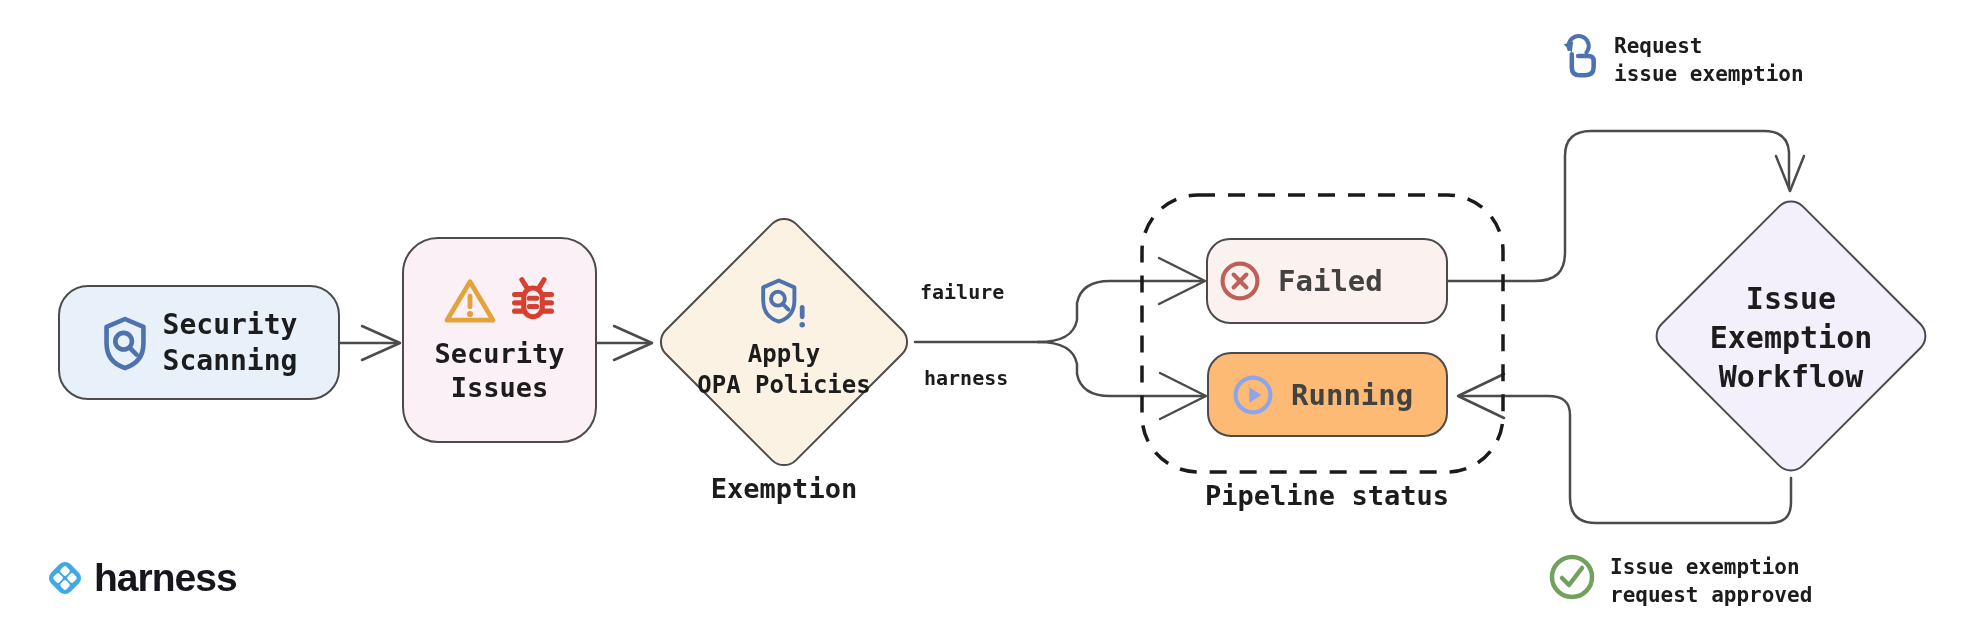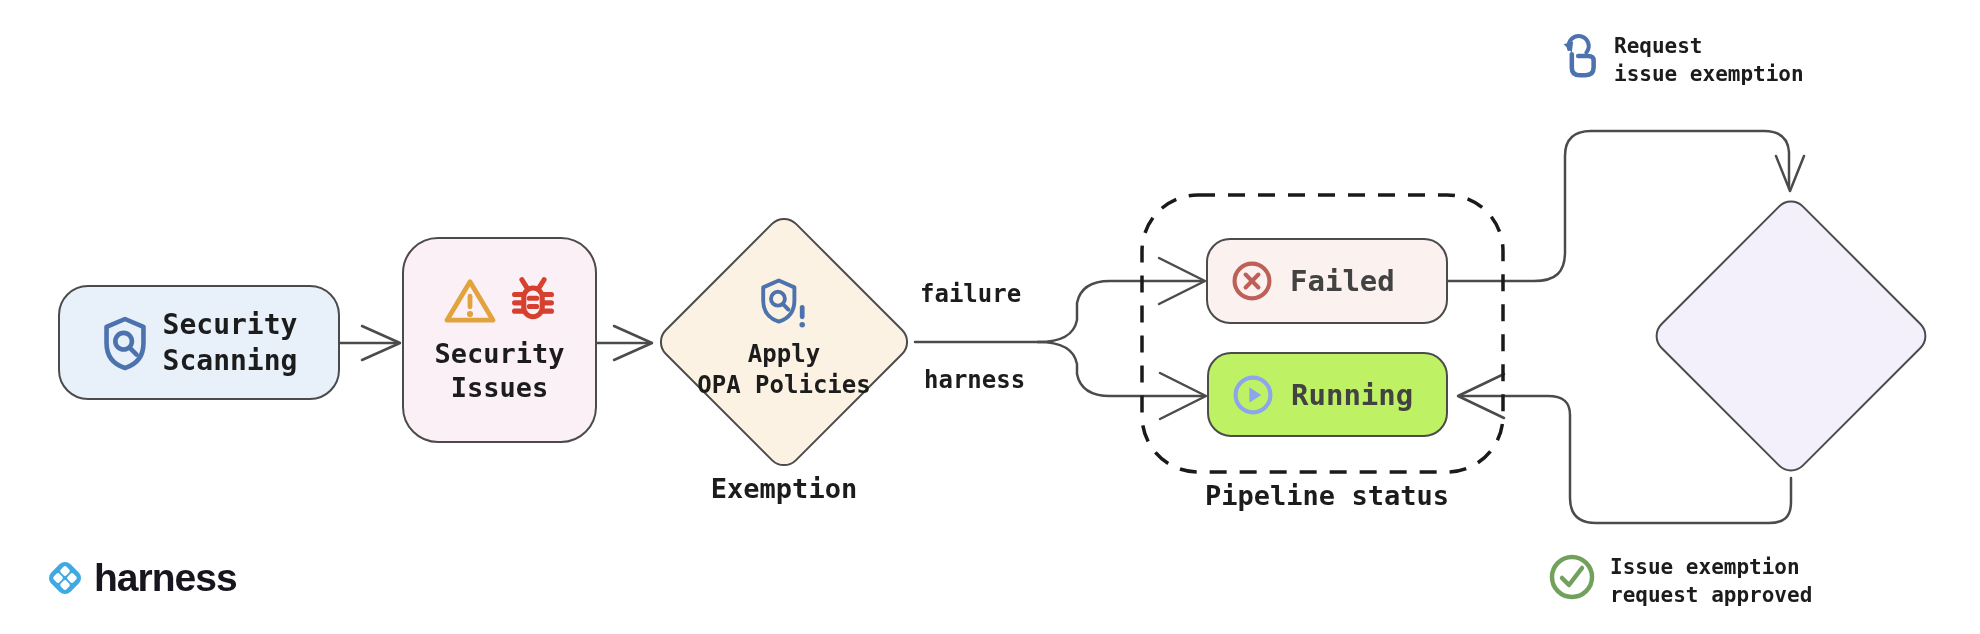--- a/index.html
+++ b/index.html
@@ -25,28 +25,28 @@
   .box-issues{left:402px;top:237px;width:195px;height:206px;border-radius:36px;background:#fbf0f5;flex-direction:column;gap:10px;}
   .icon-row{display:flex;gap:12px;align-items:center;}
   
   .diamond{position:absolute;transform:rotate(45deg);border:2.5px solid #4b4b4b;box-sizing:border-box;border-radius:18px;}
   .diamond-opa{left:691px;top:249px;width:186px;height:186px;background:#fbf2e3;}
   .diamond-exemption{left:1690px;top:235px;width:202px;height:202px;background:#f3f0fc;}
   .diamond-content{position:absolute;display:flex;flex-direction:column;align-items:center;justify-content:center;text-align:center;}
   .opa-content{left:664px;top:244px;width:240px;height:190px;gap:10px;}
   .exemption-content{left:1671px;top:276px;width:240px;height:122px;}
   
-  .box-failed{left:1206px;top:238px;width:242px;height:86px;border-radius:24px;background:#fbf1ef;gap:16px;justify-content:flex-start;padding-left:22px;}
-  .box-running{left:1207px;top:352px;width:241px;height:85px;border-radius:24px;background:#bef264;gap:16px;justify-content:flex-start;padding-left:22px;}
+  .box-failed{left:1206px;top:238px;width:242px;height:86px;border-radius:24px;background:#fbf1ef;gap:16px;justify-content:flex-start;padding-left:10px;}
+  .box-running{left:1207px;top:352px;width:241px;height:85px;border-radius:24px;background:#fdba74;gap:16px;justify-content:flex-start;padding-left:22px;}
   .status-text{font-weight:700;font-size:29px;color:#424242;}
   
   .caption{position:absolute;font-weight:700;font-size:27px;color:#1c1c1c;text-align:center;}
   .caption-governance{left:664px;top:473px;width:240px;}
   .caption-pipeline{left:1202px;top:480px;width:250px;}
-  .edge-label{position:absolute;font-weight:700;font-size:24px;color:#1c1c1c;}
+  .edge-label{position:absolute;font-weight:700;font-size:20px;color:#1c1c1c;}
   .label-failure{left:920px;top:280px;}
   .label-success{left:924px;top:366px;}
   
   .annotation{position:absolute;display:flex;align-items:flex-start;gap:14px;}
   .annotation-request{left:1560px;top:32px;}
   .annotation-approved{left:1548px;top:553px;}
   .annotation-text{font-weight:700;font-size:21px;line-height:28px;color:#1c1c1c;}
   
   .txt-scanning{font-size:28px;line-height:36px;text-align:left;}
   .txt-issues{font-size:27px;line-height:34px;}
@@ -156,20 +156,25 @@
     <svg class="ic" width="44" height="44" viewBox="0 0 48 48">
       <circle cx="24" cy="24" r="19" fill="none" stroke="#8ca5ec" stroke-width="4.5"></circle>
       <path d="M20 15.5 L33 24 L20 32.5 Z" fill="#8ca5ec"></path>
     </svg>
     <div class="status-text">Running</div>
   </div>
 
   <div class="caption caption-pipeline">Pipeline status</div>
 
   <div class="diamond diamond-exemption"></div>
+  <div class="diamond-content exemption-content">
+    <div class="node-label txt-exemption multiline">Issue
+Exemption
+Workflow</div>
+  </div>
 
   <div class="annotation annotation-request">
     <svg class="ic" width="40" height="50" viewBox="0 0 44 52">
       <path d="M10 17 A 11 11 0 1 1 29 21" fill="none" stroke="#4d73ae" stroke-width="4.5" stroke-linecap="round"></path>
       <path d="M4 12 L13 21 L14.5 9 Z" fill="#4d73ae"></path>
       <path d="M13 23 V38 Q13 46 22 46 H28 Q37 46 37 37 V30 Q37 25 31 25 H20" fill="none" stroke="#4d73ae" stroke-width="5" stroke-linejoin="round" stroke-linecap="round"></path>
     </svg>
     <div class="annotation-text multiline">Request
 issue exemption</div>
   </div>

